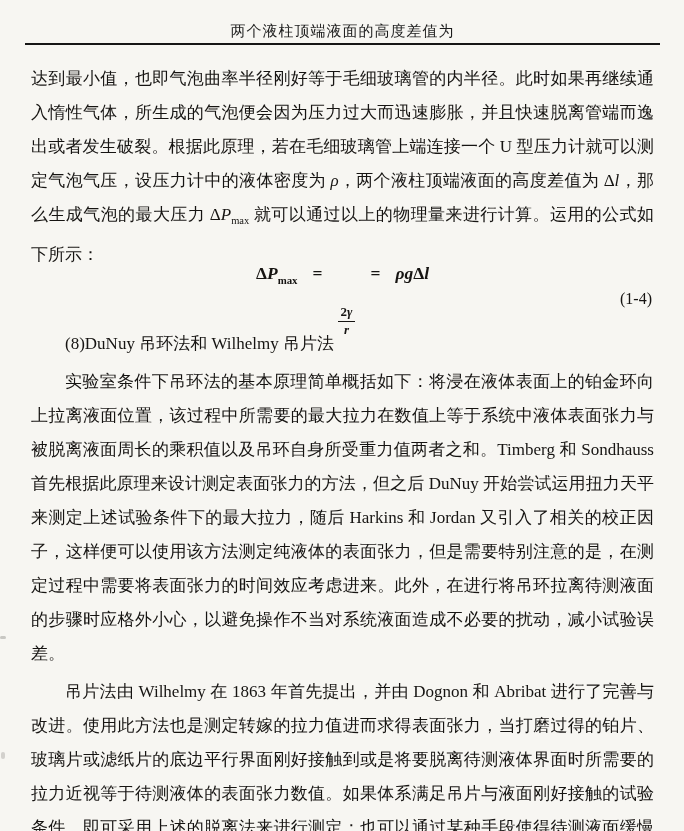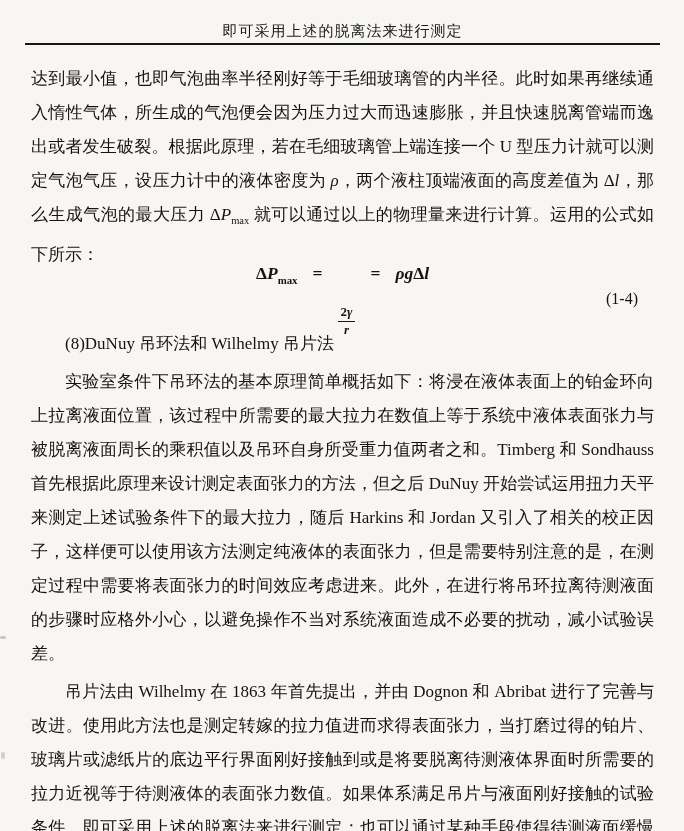--- a/index.html
+++ b/index.html
@@ -75,37 +75,37 @@
     margin-top: 42px;
   }
   .frac .den {
     display: block;
     font-size: 13px;
     line-height: 13px;
     padding-top: 1px;
   }
   .eq-label {
     position: absolute;
-    right: 20px;
+    right: 6px;
     top: 50%;
     transform: translateY(-50%);
     font-size: 16px;
   }
   
   .smudge { position: absolute; background: #8f8d89; border-radius: 2px; }
   .smudge.s1 { left: 0; top: 636px; width: 6px; height: 3px; opacity: .45; }
   .smudge.s2 { left: 1px; top: 752px; width: 4px; height: 7px; opacity: .35; }
 </style>
 </head>
 <body>
 
 <div class="page">
 
   <header>
-    <div class="hdr-title">即可采用上述的脱离法来进行测定</div>
+    <div class="hdr-title">两个液柱顶端液面的高度差值为</div>
     <div class="hdr-rule"></div>
   </header>
 
   <main class="content">
 
     <p><span>达到最小值，也即气泡曲率半径刚好等于毛细玻璃管的内半径。此时如果再继续通入惰性气体，所生成的气泡便会因为压力过大而迅速膨胀，并且快速脱离管端而逸出或者发生破裂。根据此原理，若在毛细玻璃管上端连接一个 U 型压力计就可以测定气泡气压，设压力计中的液体密度为 </span><span class="it">ρ</span><span>，两个液柱顶端液面的高度差值为 Δ</span><span class="it">l</span><span>，那么生成气泡的最大压力 Δ</span><span class="it">P</span><sub>max</sub><span> 就可以通过以上的物理量来进行计算。运用的公式如下所示：</span></p>
 
     <div class="eq-row">
       <span class="eq-formula">
         <span><span>Δ</span><span class="it">P</span><sub>max</sub></span>

